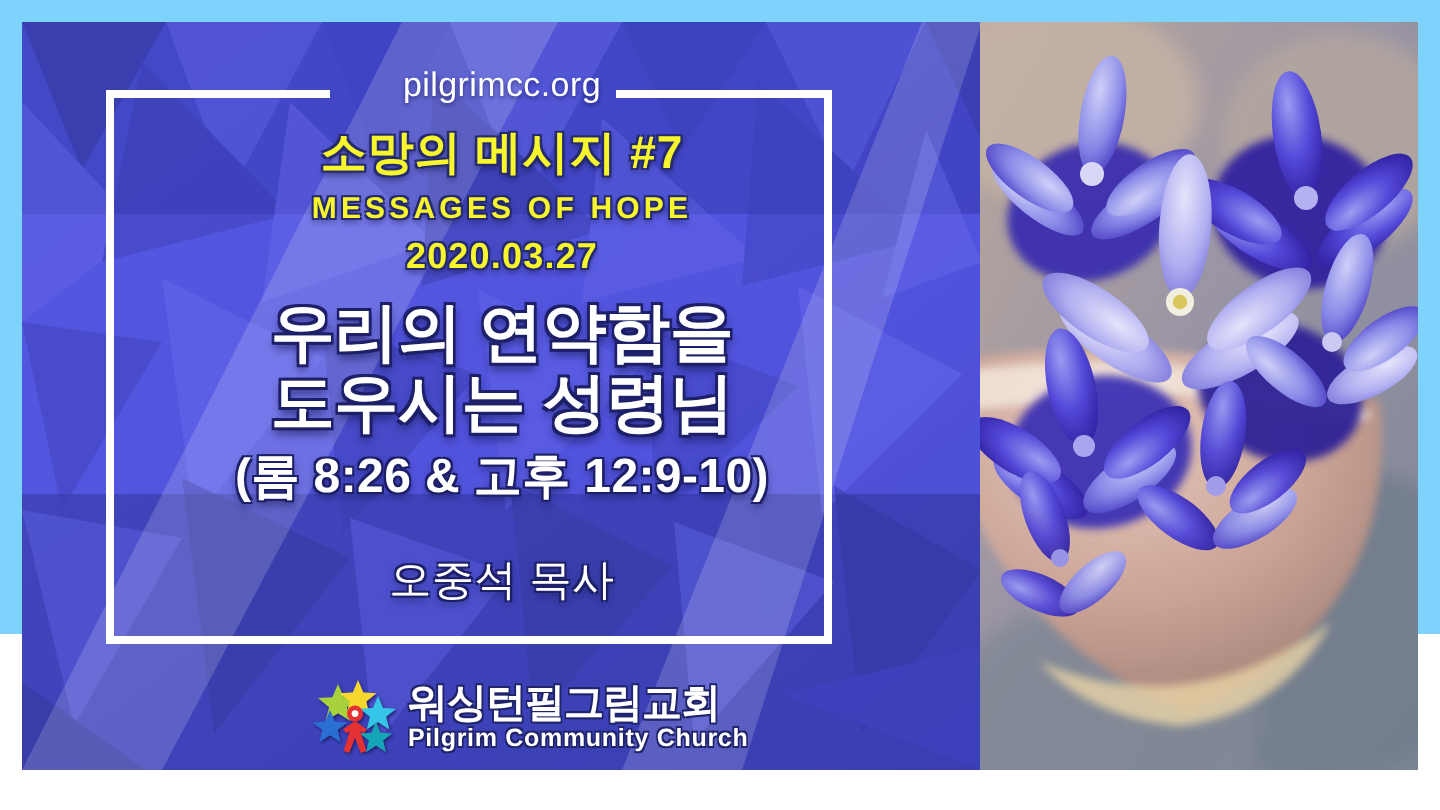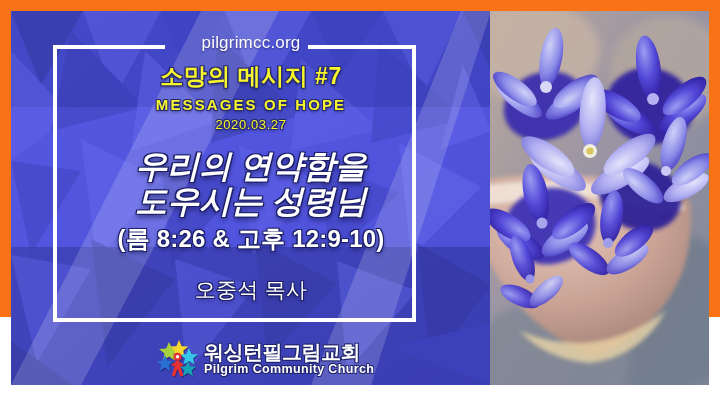--- a/index.html
+++ b/index.html
@@ -13,21 +13,21 @@
     overflow: hidden;
     font-family: "Liberation Sans", sans-serif;
   }
 
   
   #slide-frame {
     position: absolute;
     left: 0; top: 0;
     width: 720px;
     height: 317px;
-    background: #f97316;
+    background: #7dd3fc;
   }
 
   
   #slide {
     position: absolute;
     left: 11px;
     top: 11px;
     width: 698px;
     height: 374px;
     overflow: hidden;
@@ -121,22 +121,22 @@
     margin-top: 7px;
     text-shadow:
       -1px -1px 0 #262a6e,
        1px -1px 0 #262a6e,
       -1px  1px 0 #262a6e,
        1px  1px 0 #262a6e,
        0 2px 3px rgba(15,15,60,.6);
   }
   #series-date {
     color: #f7f52c;
-    font-size: 13px;
-    font-weight: normal;
+    font-size: 18px;
+    font-weight: bold;
     letter-spacing: .6px;
     line-height: 1.3;
     margin-top: 2px;
     text-shadow:
       -1px -1px 0 #262a6e,
        1px -1px 0 #262a6e,
       -1px  1px 0 #262a6e,
        1px  1px 0 #262a6e,
        0 2px 3px rgba(15,15,60,.6);
   }
@@ -152,21 +152,20 @@
     font-size: 32px;
     font-weight: bold;
     line-height: 1.08;
     letter-spacing: -0.2px;
     text-shadow:
       -1.3px -1.3px 0 #1d2068,
        1.3px -1.3px 0 #1d2068,
       -1.3px  1.3px 0 #1d2068,
        1.3px  1.3px 0 #1d2068,
        0 3px 5px rgba(10,10,55,.7);
-    font-style: italic;
   }
   #sermon-reference {
     color: #ffffff;
     font-size: 24px;
     font-weight: bold;
     line-height: 1.25;
     margin-top: 6px;
     letter-spacing: .2px;
     text-shadow:
       -1.1px -1.1px 0 #1d2068,

